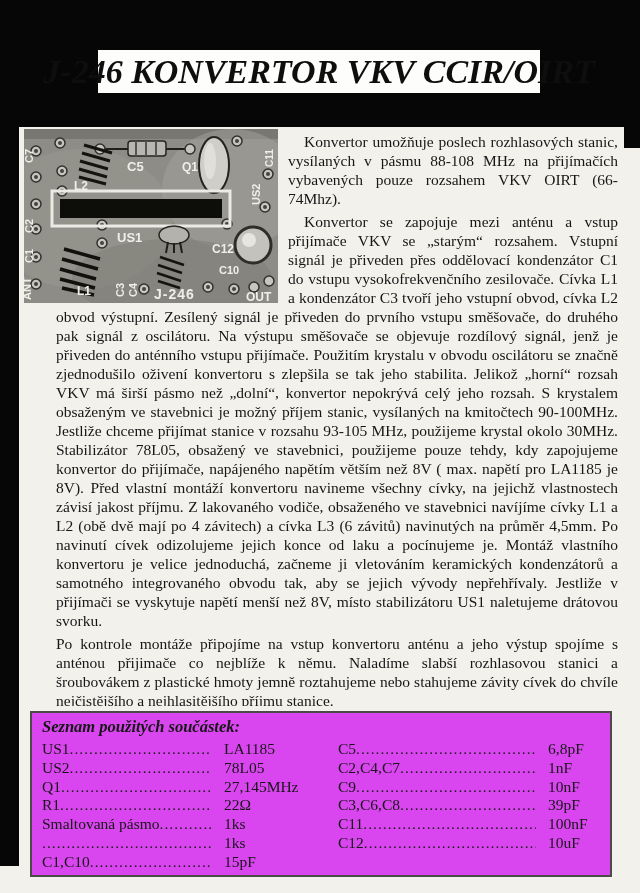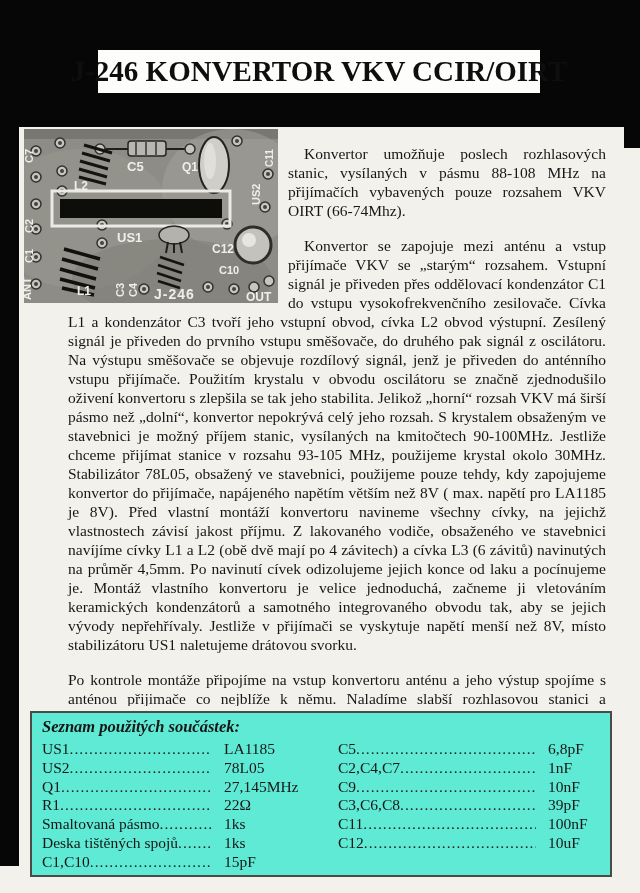--- a/index.html
+++ b/index.html
@@ -11,37 +11,37 @@
   
   .band-top   { position:absolute; left:0; top:0; width:640px; height:127px; background:#060606; }
   .strip-left { position:absolute; left:0; top:0; width:19px; height:866px; background:#060606; }
   .notch-right{ position:absolute; left:624px; top:0; width:16px; height:148px; background:#060606; }
 
   .title-strip {
     position:absolute; left:98px; top:50px; width:442px; height:43px;
     background:#fdfdfb; display:flex; align-items:center; justify-content:center;
   }
   .title-strip h1 {
-    margin:9px; font-size:29px; font-weight:bold; color:#0e0e0e; white-space:nowrap;
+    margin:9px; font-size:34px; font-weight:bold; color:#0e0e0e; white-space:nowrap;font-style:italic;
   }
 
   .content {
     position:absolute; left:24px; top:128px; width:598px; height:578px;
     overflow:hidden; font-size:15.5px; line-height:19px; text-align:justify;
   }
   .photo {
     float:left; width:256px; height:174px; margin:1px 10px 3px -2px;
     background:#8f8e88; display:block;
   }
-  p.body-par { margin:16px;padding-left:28px; }
+  p.body-par { margin:4px;padding-left:28px; }
   .indent { text-indent:16px; }
 
   .parts-box {
     position:absolute; left:30px; top:711px; width:582px; height:166px;
-    box-sizing:border-box; border:2px solid #4b4b46; background:#5eead4;
+    box-sizing:border-box; border:2px solid #4b4b46; background:#d946ef;
     padding:4px 10px;
   }
   .parts-heading { margin:0 0 3px 0; font-size:16.5px; font-weight:bold; font-style:italic; }
   .plist { display:flex; }
   .pcol-left  { width:296px; }
   .pcol-right { flex:1; }
   .prow { display:flex; font-size:15.5px; line-height:18.8px; }
   .plead { display:flex; overflow:hidden; }
   .pcol-left  .plead { width:170px; }
   .pcol-right .plead { width:198px; }
@@ -210,21 +210,20 @@
           </div>
         <div class="prow">
             <span class="plead">
               <span class="plabel">Smaltovaná pásmo</span>
               <span class="pdots">..........................................................................................</span>
             </span>
             <span class="pval">1ks</span>
           </div>
         <div class="prow">
             <span class="plead">
-              <span class="plabel">Deska tištěných spojů</span>
               <span class="pdots">..........................................................................................</span>
             </span>
             <span class="pval">1ks</span>
           </div>
         <div class="prow">
             <span class="plead">
               <span class="plabel">C1,C10</span>
               <span class="pdots">..........................................................................................</span>
             </span>
             <span class="pval">15pF</span>

